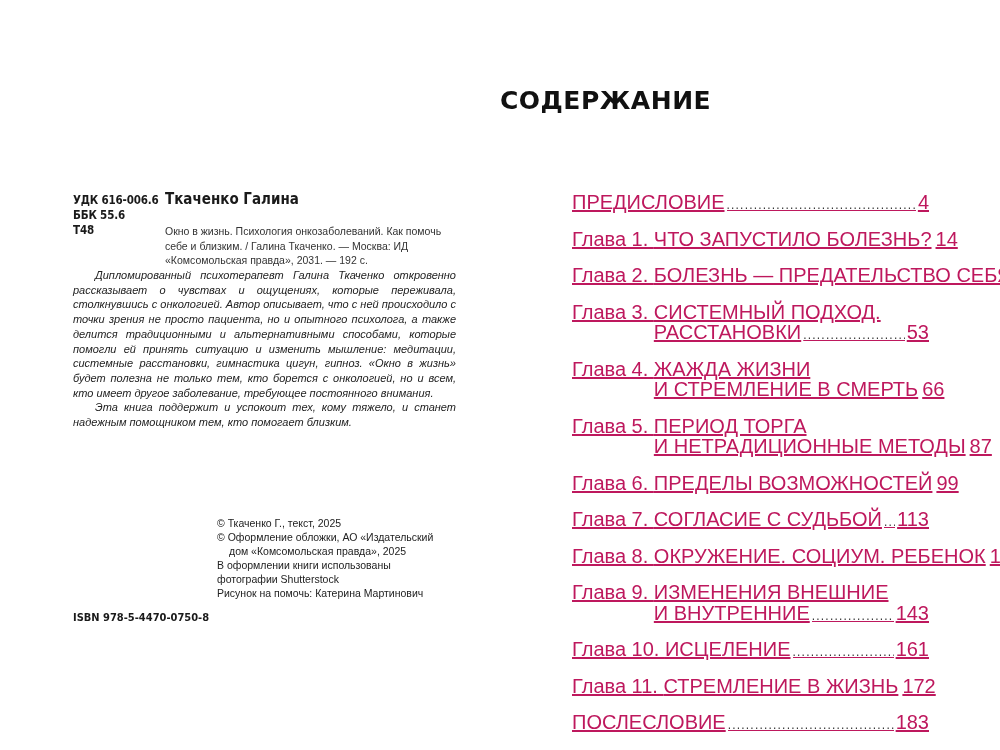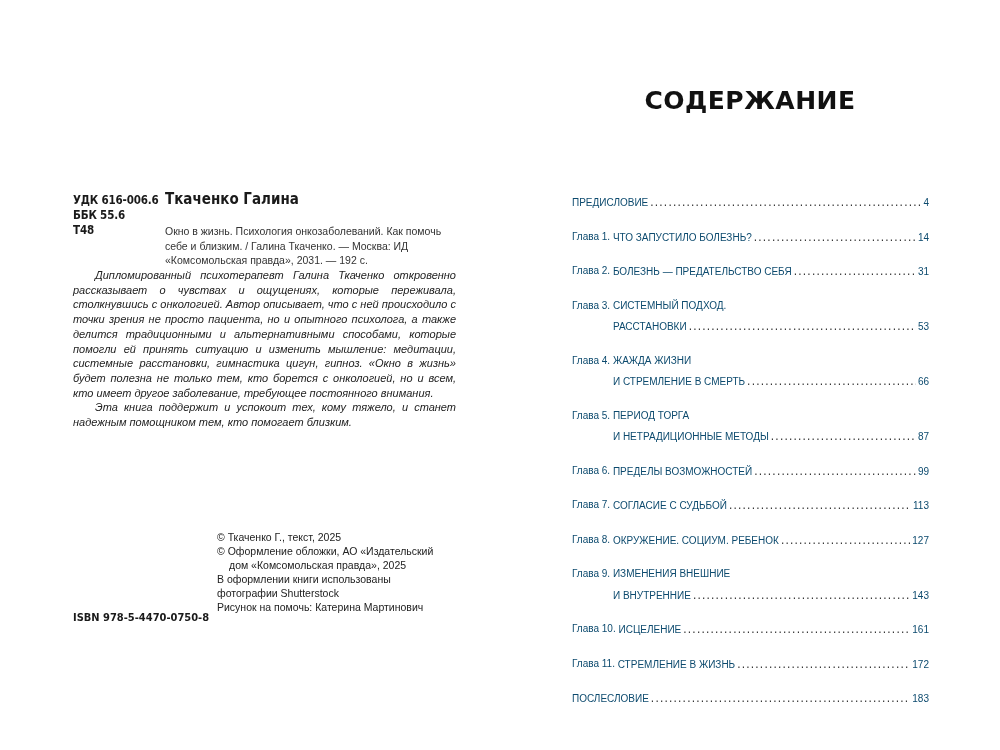--- a/index.html
+++ b/index.html
@@ -28,40 +28,40 @@
       font-size: 10.5px; line-height: 14.5px; color: #333;
       font-family: "Liberation Sans", sans-serif;
     }
     .annotation {
       position: absolute; left: 73px; top: 268px; width: 383px;
       font-family: "Liberation Sans", sans-serif;
       font-size: 11px; line-height: 14.7px; color: #222; text-align: justify;
     }
     .annotation p { margin: 0; text-indent: 22px; font-style: italic; }
     .copyright {
-      position: absolute; left: 217px; top: 530px; width: 250px;
+      position: absolute; left: 217px; top: 516px; width: 250px;
       font-family: "Liberation Sans", sans-serif;
       font-size: 10.5px; line-height: 14px; color: #222;
     }
     .copyright .indent { padding-left: 12px; }
     .isbn {
       position: absolute; left: 73px; top: 611px;
       font-family: "DejaVu Sans", sans-serif; font-weight: bold; font-size: 11px;
       transform: scaleX(0.9); transform-origin: left top; white-space: nowrap;
     }
     
     .right-page { position: absolute; left: 500px; top: 0; width: 500px; height: 750px; }
     .toc-title {
-      position: absolute; left: 0; width: 500px; top: 86px; text-align: center;
+      position: absolute; left: 0; width: 500px; top: 86px; 
       font-family: "DejaVu Sans", sans-serif; font-weight: bold; font-size: 25px;
       letter-spacing: 0.5px; color: #111;
     }
     .toc {
       position: absolute; left: 72px; top: 192px; width: 357px;
-      font-family: "Liberation Sans", sans-serif; font-size: 10px; color: #0c4a6e;
+      font-family: "Liberation Sans", sans-serif; font-size: 20px; color: #be185d; text-decoration: underline;
     }
     .toc-entry { display: flex; align-items: flex-start; margin-bottom: 13px; line-height: 20.5px; }
     .toc-prefix { white-space: pre; flex: 0 0 auto; }
     .toc-body { flex: 1 1 auto; min-width: 0; }
     .toc-line { display: flex; align-items: baseline; }
     .toc-text { white-space: nowrap; flex: 0 0 auto; }
     .toc-leader {
       flex: 1 1 auto; overflow: hidden; white-space: nowrap; margin: 0 2px;
       color: #333; letter-spacing: 1.2px; font-size: 12px;
     }

